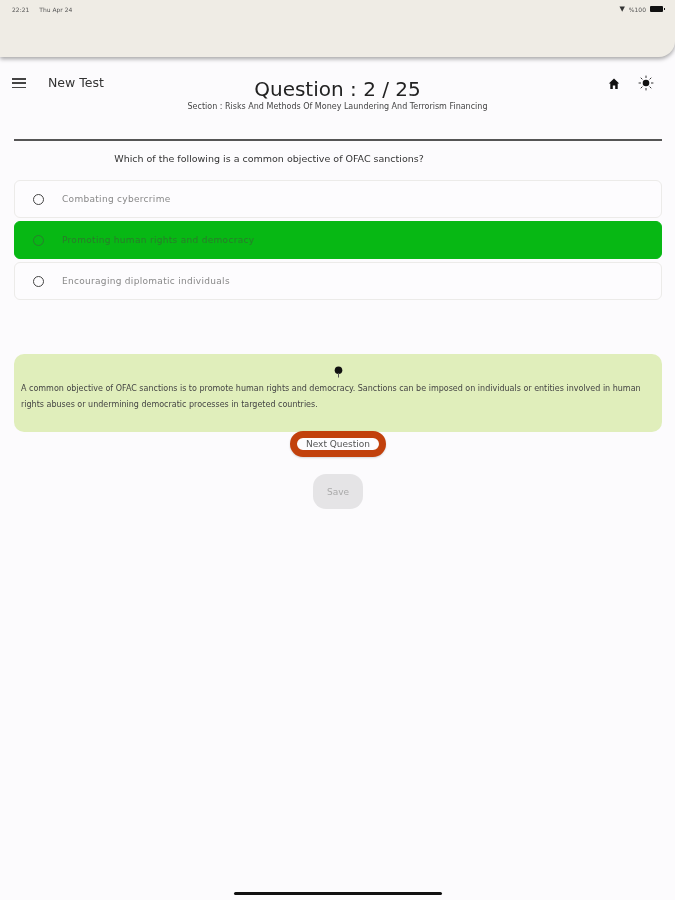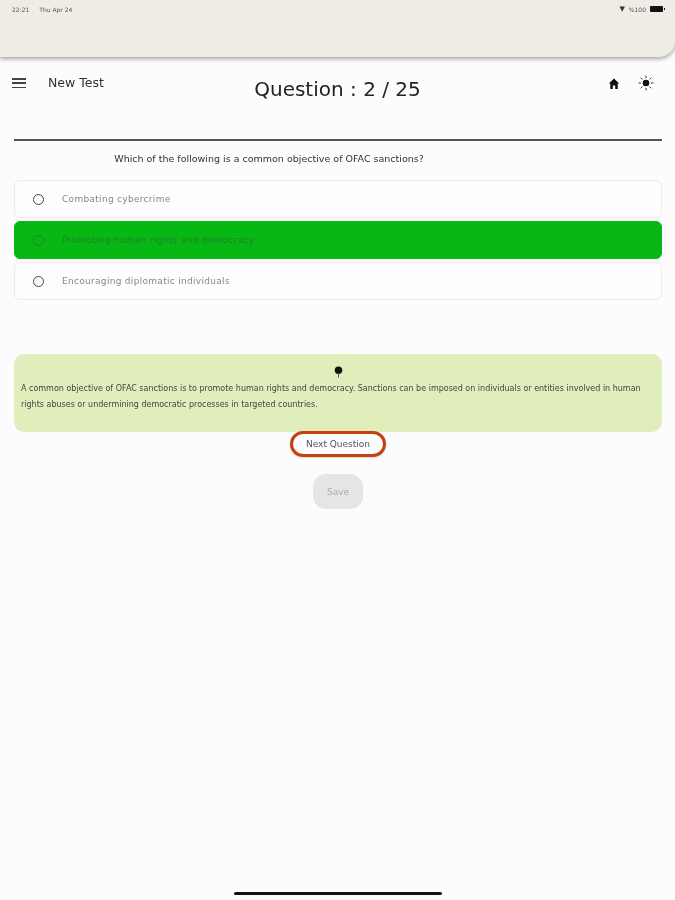--- a/index.html
+++ b/index.html
@@ -62,21 +62,21 @@
 
     .explain {
       position: absolute; left: 14px; top: 354px; width: 648px; height: 78px;
       background: #e0eebb; border-radius: 10px; padding: 0 7px;
     }
     .pin { position: absolute; left: 320px; top: 9px; width: 9px; height: 12px; }
     .explain-text { position: absolute; left: 7px; top: 27px; right: 14px; font-size: 8px; line-height: 16px; color: #444; }
 
     .next-btn {
       position: absolute; left: 290px; top: 431px; width: 96px; height: 26px;
-      border-radius: 13px; background: #fdfcfe; border: 3px solid #c2410c;
+      border-radius: 13px; background: #fdfcfe; border: 7px solid #c2410c;
       box-shadow: 0 1px 2px rgba(0,0,0,0.15);
       font-size: 9px; color: #555; display: flex; align-items: center; justify-content: center; cursor: pointer;
     }
     .save-btn {
       position: absolute; left: 313px; top: 474px; width: 50px; height: 35px;
       border-radius: 13px; background: #e5e4e6;
       font-size: 9px; color: #aaa; display: flex; align-items: center; justify-content: center;
     }
     .home-indicator { position: absolute; left: 234px; top: 892px; width: 208px; height: 3px; border-radius: 2px; background: #111; }
   </style>
@@ -120,20 +120,21 @@
           <line x1="3" y1="13" x2="4.1" y2="11.9"></line>
             <line x1="11.9" y1="4.1" x2="13" y2="3"></line>
         </g>
       </svg>
     </div>
   </div>
 </div>
 
 <div class="header-block">
   <div class="q-num">Question : 2 / 25</div>
+  <div class="section">Section : Risks And Methods Of Money Laundering And Terrorism Financing</div>
 </div>
 
 <div class="divider"></div>
 
 <div class="question">Which of the following is a common objective of OFAC sanctions?</div>
 
 <div class="options">
   <div class="option">
     <span class="radio"></span>
     <span class="opt-label">Combating cybercrime</span>

